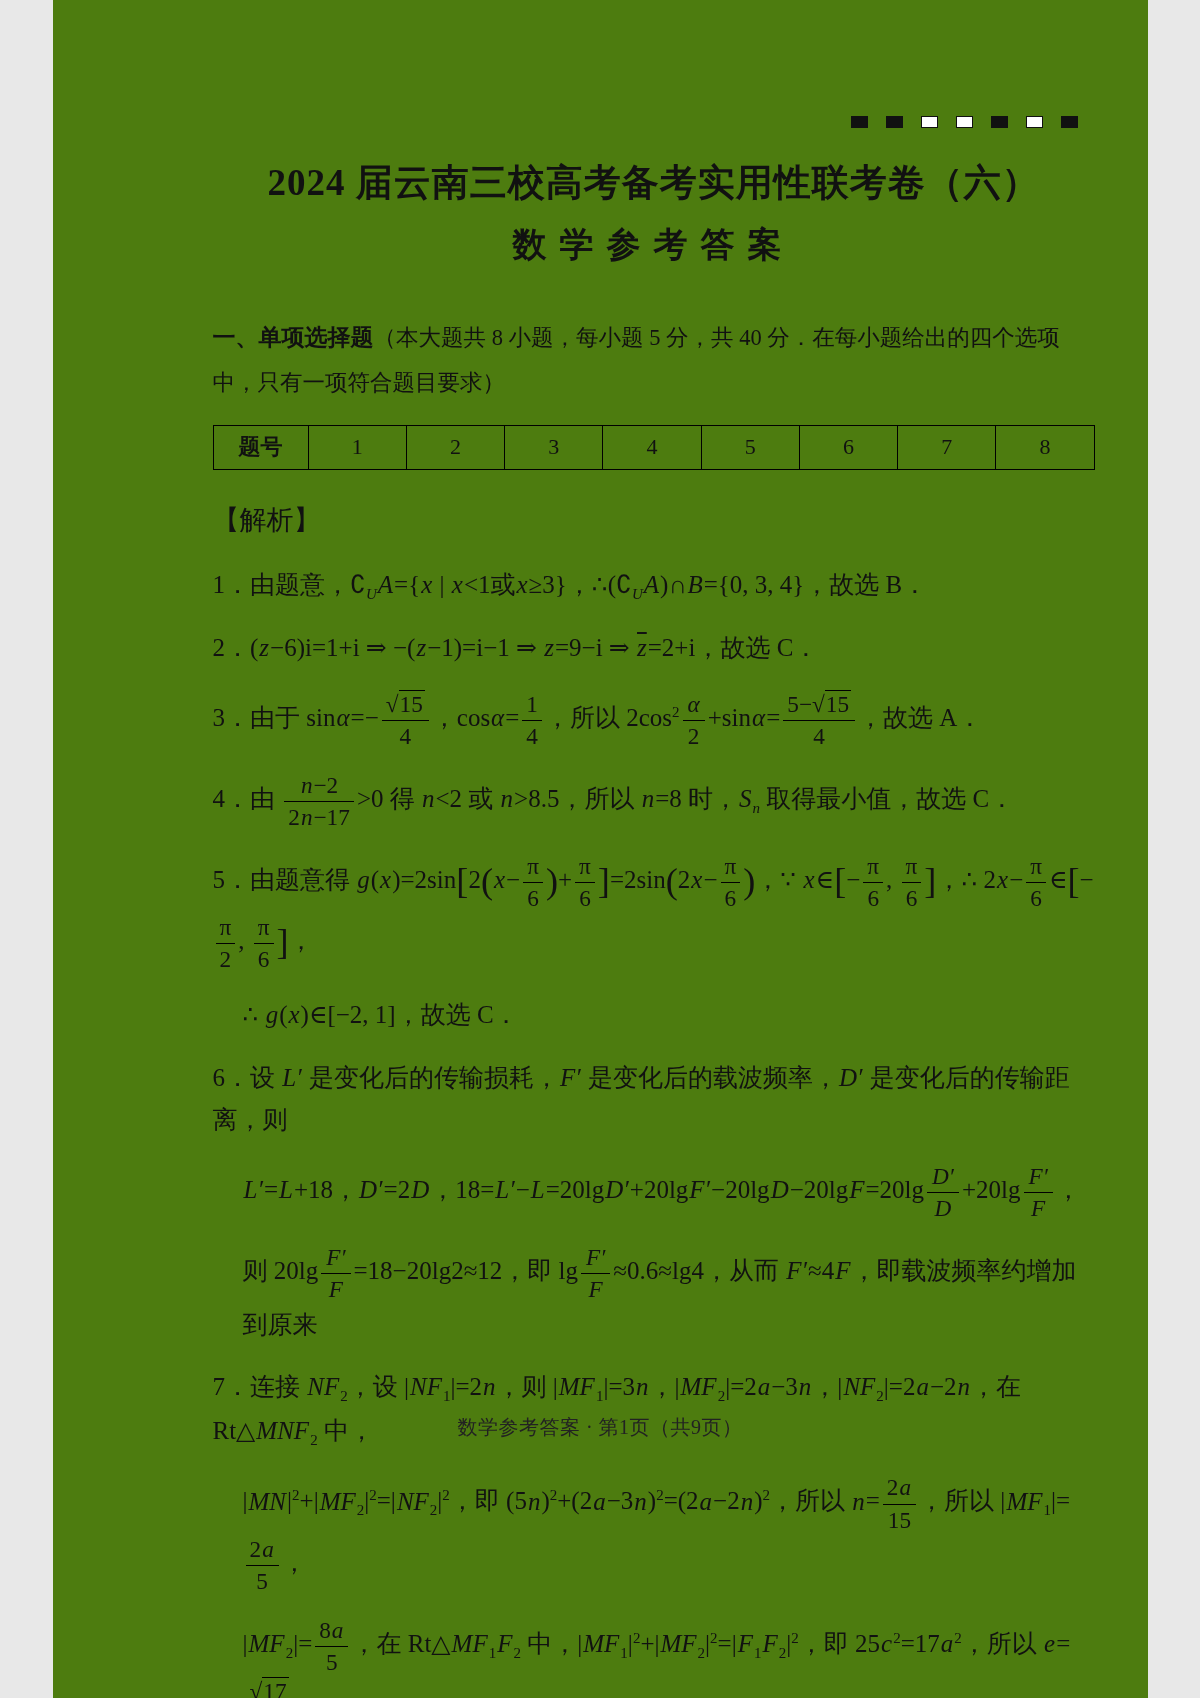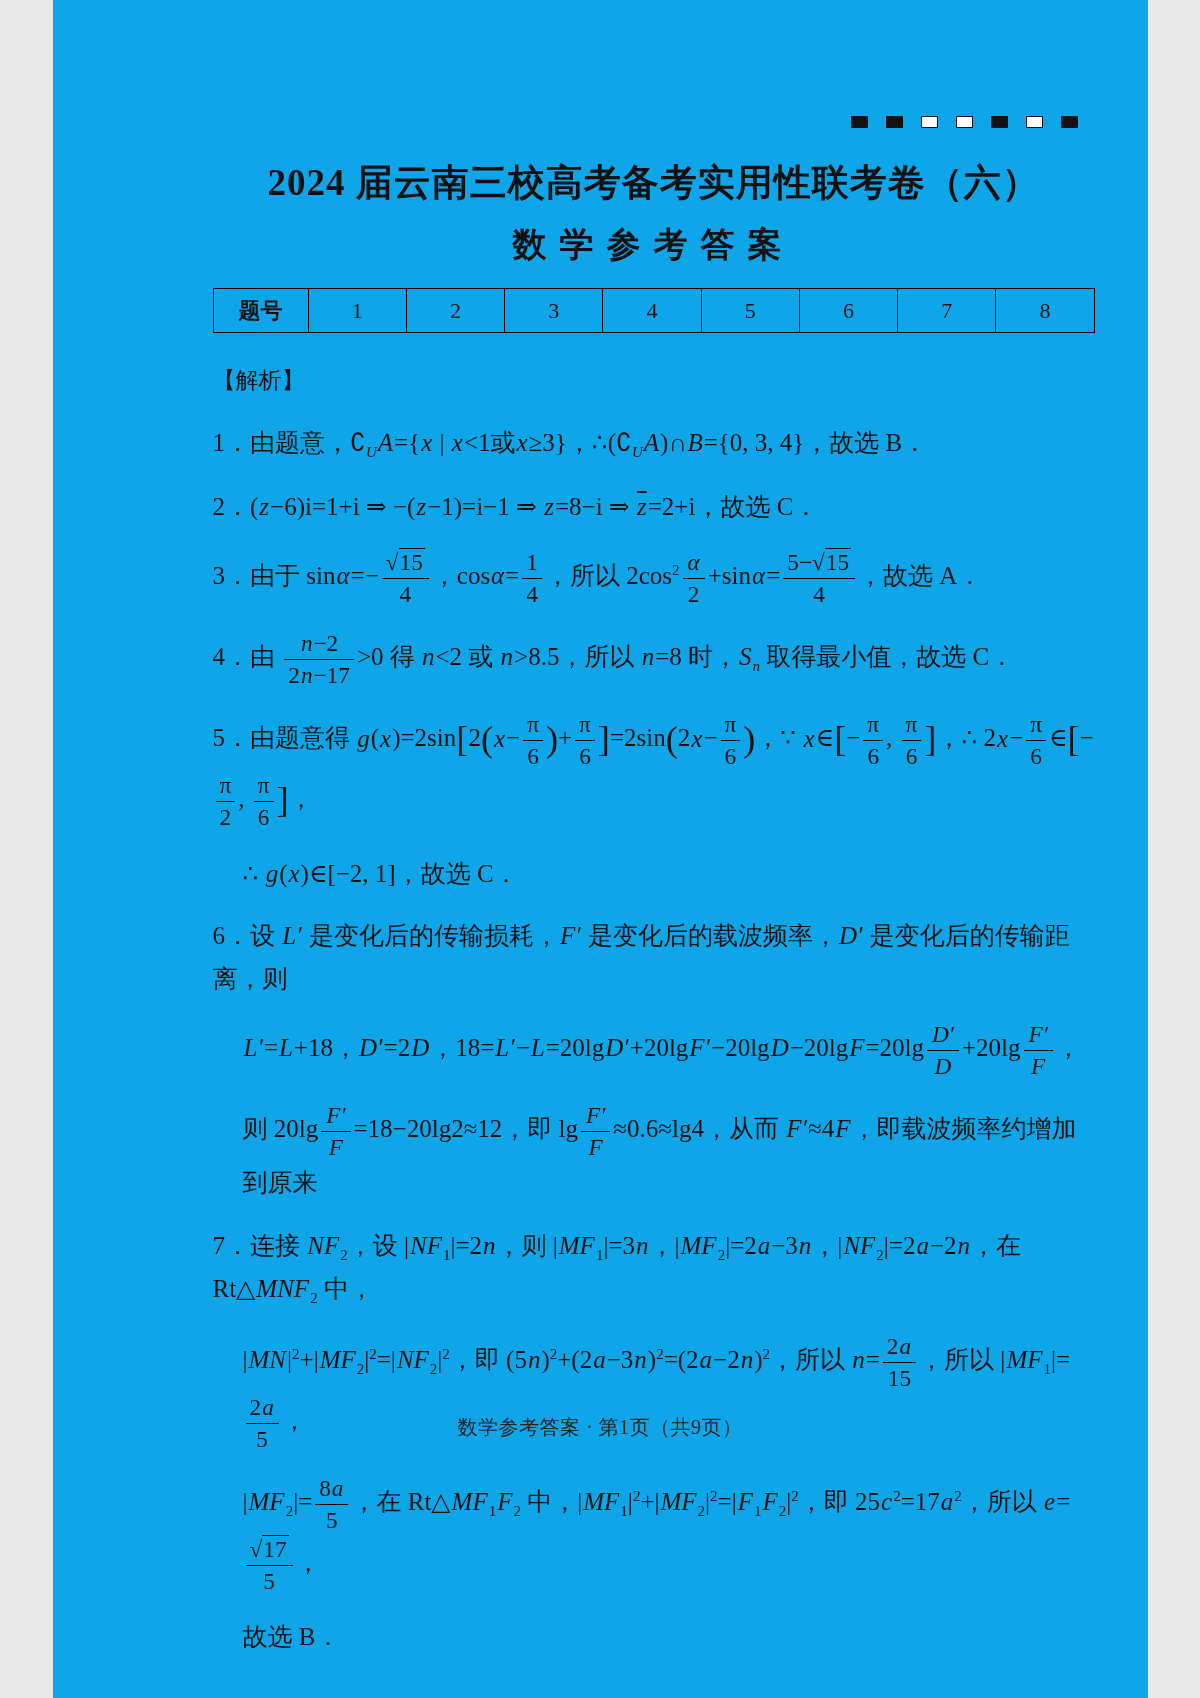--- a/index.html
+++ b/index.html
@@ -1,29 +1,29 @@
 <!DOCTYPE html>
 <html><head>
 <meta charset="utf-8">
 <style>
   html,body{margin:0;padding:0;background:#e8e8e8;}
-  .page{position:relative;width:1095px;height:1698px;margin:0 auto;background:#0ea5e9;
+  .page{position:relative;width:1095px;height:1698px;margin:0 auto;background:#4d7c0f;
         font-family:"Liberation Serif","DejaVu Serif","DejaVu Sans",serif;color:#111;overflow:hidden;}
   .corner-marks{position:absolute;top:116px;left:798px;display:flex;gap:18px;}
   .mark{width:17px;height:12px;background:#111;border:1.5px solid #111;box-sizing:border-box;}
   .mark.empty{background:#fff;}
   .content{position:absolute;left:160px;top:0;width:882px;padding-top:158px;}
   .title{margin:0;font-size:37px;font-weight:700;text-align:center;letter-spacing:1px;white-space:nowrap;}
   .subtitle{margin:14px 0 0;font-size:34px;font-weight:700;text-align:center;letter-spacing:13px;}
   .section-heading{margin:48px 0 0;font-size:22.5px;line-height:1.95;}
   .section-heading .bold{font-weight:700;font-size:23px;}
   .answer-table{margin-top:20px;width:100%;border-collapse:collapse;border:1.8px solid #000;table-layout:fixed;}
   .answer-table td{border:1.2px solid #000;height:41px;text-align:center;vertical-align:middle;font-size:22px;}
   .answer-table td.hdr{width:92px;font-weight:bold;}
-  .analysis{margin:32px 0 0;font-size:23px;}
+  .analysis{margin:32px 0 0;font-size:27px;}
   .solutions{margin-top:26px;font-size:25px;}
   .sol-line{margin-bottom:20px;line-height:1.7;}
   .sol-line.indent{padding-left:30px;}
   .tok-m{font-style:italic;padding:0 1px;}
   .frac{display:inline-block;text-align:center;vertical-align:middle;margin:0 3px;line-height:1.25;font-size:0.93em;}
   .frac .num{display:block;padding:0 4px 1px;border-bottom:1.5px solid #000;}
   .frac .den{display:block;padding:1px 4px 0;}
   .sqrt{white-space:nowrap;}
   .sqrt .rsign{font-style:normal;}
   .sqrt .rbody{border-top:1.5px solid #000;padding:0 2px 0 1px;}
@@ -41,39 +41,40 @@
       <span class="mark filled"></span>
       <span class="mark empty"></span>
       <span class="mark empty"></span>
       <span class="mark filled"></span>
       <span class="mark empty"></span>
       <span class="mark filled"></span>
     </div>
   <div class="content">
     <h1 class="title">2024 届云南三校高考备考实用性联考卷（六）</h1>
     <h2 class="subtitle">数学参考答案</h2>
+    <p class="section-heading"><span class="bold">一、单项选择题</span><span>（本大题共 8 小题，每小题 5 分，共 40 分．在每小题给出的四个选项中，只有一项符合题目要求）</span></p>
     <table class="answer-table">
       <tbody>
         <tr>
           <td class="hdr">题号</td>
         <td>1</td>
             <td>2</td>
             <td>3</td>
             <td>4</td>
             <td>5</td>
             <td>6</td>
             <td>7</td>
             <td>8</td>
           </tr>
       </tbody>
     </table>
     <p class="analysis">【解析】</p>
     <div class="solutions">
         <div class="sol-line"><span class="tok-t">1．由题意，∁</span><sub style="font-style: italic;">U</sub><span class="tok-m">A</span><span class="tok-t">={</span><span class="tok-m">x</span><span class="tok-t"> | </span><span class="tok-m">x</span><span class="tok-t">&lt;1或</span><span class="tok-m">x</span><span class="tok-t">≥3}，∴(∁</span><sub style="font-style: italic;">U</sub><span class="tok-m">A</span><span class="tok-t">)∩</span><span class="tok-m">B</span><span class="tok-t">={0, 3, 4}，故选 B．</span></div>
-        <div class="sol-line"><span class="tok-t">2．(</span><span class="tok-m">z</span><span class="tok-t">−6)i=1+i ⇒ −(</span><span class="tok-m">z</span><span class="tok-t">−1)=i−1 ⇒ </span><span class="tok-m">z</span><span class="tok-t">=8−i ⇒ </span><span class="bar">z</span><span class="tok-t">=2+i，故选 C．</span></div>
+        <div class="sol-line"><span class="tok-t">2．(</span><span class="tok-m">z</span><span class="tok-t">−6)i=1+i ⇒ −(</span><span class="tok-m">z</span><span class="tok-t">−1)=i−1 ⇒ </span><span class="tok-m">z</span><span class="tok-t">=9−i ⇒ </span><span class="bar">z</span><span class="tok-t">=2+i，故选 C．</span></div>
         <div class="sol-line"><span class="tok-t">3．由于 sin</span><span class="tok-m">α</span><span class="tok-t">=−</span><span class="frac"><span class="num"><span class="sqrt"><span class="rsign">√</span><span class="rbody">15</span></span></span><span class="den"><span class="tok-t">4</span></span></span><span class="tok-t">，cos</span><span class="tok-m">α</span><span class="tok-t">=</span><span class="frac"><span class="num"><span class="tok-t">1</span></span><span class="den"><span class="tok-t">4</span></span></span><span class="tok-t">，所以 2cos</span><sup>2</sup><span class="frac"><span class="num"><span class="tok-m">α</span></span><span class="den"><span class="tok-t">2</span></span></span><span class="tok-t">+sin</span><span class="tok-m">α</span><span class="tok-t">=</span><span class="frac"><span class="num"><span class="tok-t">5−</span><span class="sqrt"><span class="rsign">√</span><span class="rbody">15</span></span></span><span class="den"><span class="tok-t">4</span></span></span><span class="tok-t">，故选 A．</span></div>
         <div class="sol-line"><span class="tok-t">4．由 </span><span class="frac"><span class="num"><span class="tok-m">n</span><span class="tok-t">−2</span></span><span class="den"><span class="tok-t">2</span><span class="tok-m">n</span><span class="tok-t">−17</span></span></span><span class="tok-t">&gt;0 得 </span><span class="tok-m">n</span><span class="tok-t">&lt;2 或 </span><span class="tok-m">n</span><span class="tok-t">&gt;8.5，所以 </span><span class="tok-m">n</span><span class="tok-t">=8 时，</span><span class="tok-m">S</span><sub style="font-style: italic;">n</sub><span class="tok-t"> 取得最小值，故选 C．</span></div>
         <div class="sol-line"><span class="tok-t">5．由题意得 </span><span class="tok-m">g</span><span class="tok-t">(</span><span class="tok-m">x</span><span class="tok-t">)=2sin</span><span class="big">[</span><span class="tok-t">2</span><span class="big">(</span><span class="tok-m">x</span><span class="tok-t">−</span><span class="frac"><span class="num"><span class="tok-t">π</span></span><span class="den"><span class="tok-t">6</span></span></span><span class="big">)</span><span class="tok-t">+</span><span class="frac"><span class="num"><span class="tok-t">π</span></span><span class="den"><span class="tok-t">6</span></span></span><span class="big">]</span><span class="tok-t">=2sin</span><span class="big">(</span><span class="tok-t">2</span><span class="tok-m">x</span><span class="tok-t">−</span><span class="frac"><span class="num"><span class="tok-t">π</span></span><span class="den"><span class="tok-t">6</span></span></span><span class="big">)</span><span class="tok-t">，∵ </span><span class="tok-m">x</span><span class="tok-t">∈</span><span class="big">[</span><span class="tok-t">−</span><span class="frac"><span class="num"><span class="tok-t">π</span></span><span class="den"><span class="tok-t">6</span></span></span><span class="tok-t">, </span><span class="frac"><span class="num"><span class="tok-t">π</span></span><span class="den"><span class="tok-t">6</span></span></span><span class="big">]</span><span class="tok-t">，∴ 2</span><span class="tok-m">x</span><span class="tok-t">−</span><span class="frac"><span class="num"><span class="tok-t">π</span></span><span class="den"><span class="tok-t">6</span></span></span><span class="tok-t">∈</span><span class="big">[</span><span class="tok-t">−</span><span class="frac"><span class="num"><span class="tok-t">π</span></span><span class="den"><span class="tok-t">2</span></span></span><span class="tok-t">, </span><span class="frac"><span class="num"><span class="tok-t">π</span></span><span class="den"><span class="tok-t">6</span></span></span><span class="big">]</span><span class="tok-t">，</span></div>
         <div class="sol-line indent"><span class="tok-t">∴ </span><span class="tok-m">g</span><span class="tok-t">(</span><span class="tok-m">x</span><span class="tok-t">)∈[−2, 1]，故选 C．</span></div>
         <div class="sol-line"><span class="tok-t">6．设 </span><span class="tok-m">L′</span><span class="tok-t"> 是变化后的传输损耗，</span><span class="tok-m">F′</span><span class="tok-t"> 是变化后的载波频率，</span><span class="tok-m">D′</span><span class="tok-t"> 是变化后的传输距离，则</span></div>
         <div class="sol-line indent"><span class="tok-m">L′</span><span class="tok-t">=</span><span class="tok-m">L</span><span class="tok-t">+18，</span><span class="tok-m">D′</span><span class="tok-t">=2</span><span class="tok-m">D</span><span class="tok-t">，18=</span><span class="tok-m">L′</span><span class="tok-t">−</span><span class="tok-m">L</span><span class="tok-t">=20lg</span><span class="tok-m">D′</span><span class="tok-t">+20lg</span><span class="tok-m">F′</span><span class="tok-t">−20lg</span><span class="tok-m">D</span><span class="tok-t">−20lg</span><span class="tok-m">F</span><span class="tok-t">=20lg</span><span class="frac"><span class="num"><span class="tok-m">D′</span></span><span class="den"><span class="tok-m">D</span></span></span><span class="tok-t">+20lg</span><span class="frac"><span class="num"><span class="tok-m">F′</span></span><span class="den"><span class="tok-m">F</span></span></span><span class="tok-t">，</span></div>
         <div class="sol-line indent"><span class="tok-t">则 20lg</span><span class="frac"><span class="num"><span class="tok-m">F′</span></span><span class="den"><span class="tok-m">F</span></span></span><span class="tok-t">=18−20lg2≈12，即 lg</span><span class="frac"><span class="num"><span class="tok-m">F′</span></span><span class="den"><span class="tok-m">F</span></span></span><span class="tok-t">≈0.6≈lg4，从而 </span><span class="tok-m">F′</span><span class="tok-t">≈4</span><span class="tok-m">F</span><span class="tok-t">，即载波频率约增加到原来</span></div>
         <div class="sol-line"><span class="tok-t">7．连接 </span><span class="tok-m">NF</span><sub>2</sub><span class="tok-t">，设 |</span><span class="tok-m">NF</span><sub>1</sub><span class="tok-t">|=2</span><span class="tok-m">n</span><span class="tok-t">，则 |</span><span class="tok-m">MF</span><sub>1</sub><span class="tok-t">|=3</span><span class="tok-m">n</span><span class="tok-t">，|</span><span class="tok-m">MF</span><sub>2</sub><span class="tok-t">|=2</span><span class="tok-m">a</span><span class="tok-t">−3</span><span class="tok-m">n</span><span class="tok-t">，|</span><span class="tok-m">NF</span><sub>2</sub><span class="tok-t">|=2</span><span class="tok-m">a</span><span class="tok-t">−2</span><span class="tok-m">n</span><span class="tok-t">，在 Rt△</span><span class="tok-m">MNF</span><sub>2</sub><span class="tok-t"> 中，</span></div>
         <div class="sol-line indent"><span class="tok-t">|</span><span class="tok-m">MN</span><span class="tok-t">|</span><sup>2</sup><span class="tok-t">+|</span><span class="tok-m">MF</span><sub>2</sub><span class="tok-t">|</span><sup>2</sup><span class="tok-t">=|</span><span class="tok-m">NF</span><sub>2</sub><span class="tok-t">|</span><sup>2</sup><span class="tok-t">，即 (5</span><span class="tok-m">n</span><span class="tok-t">)</span><sup>2</sup><span class="tok-t">+(2</span><span class="tok-m">a</span><span class="tok-t">−3</span><span class="tok-m">n</span><span class="tok-t">)</span><sup>2</sup><span class="tok-t">=(2</span><span class="tok-m">a</span><span class="tok-t">−2</span><span class="tok-m">n</span><span class="tok-t">)</span><sup>2</sup><span class="tok-t">，所以 </span><span class="tok-m">n</span><span class="tok-t">=</span><span class="frac"><span class="num"><span class="tok-t">2</span><span class="tok-m">a</span></span><span class="den"><span class="tok-t">15</span></span></span><span class="tok-t">，所以 |</span><span class="tok-m">MF</span><sub>1</sub><span class="tok-t">|=</span><span class="frac"><span class="num"><span class="tok-t">2</span><span class="tok-m">a</span></span><span class="den"><span class="tok-t">5</span></span></span><span class="tok-t">，</span></div>
         <div class="sol-line indent"><span class="tok-t">|</span><span class="tok-m">MF</span><sub>2</sub><span class="tok-t">|=</span><span class="frac"><span class="num"><span class="tok-t">8</span><span class="tok-m">a</span></span><span class="den"><span class="tok-t">5</span></span></span><span class="tok-t">，在 Rt△</span><span class="tok-m">MF</span><sub>1</sub><span class="tok-m">F</span><sub>2</sub><span class="tok-t"> 中，|</span><span class="tok-m">MF</span><sub>1</sub><span class="tok-t">|</span><sup>2</sup><span class="tok-t">+|</span><span class="tok-m">MF</span><sub>2</sub><span class="tok-t">|</span><sup>2</sup><span class="tok-t">=|</span><span class="tok-m">F</span><sub>1</sub><span class="tok-m">F</span><sub>2</sub><span class="tok-t">|</span><sup>2</sup><span class="tok-t">，即 25</span><span class="tok-m">c</span><sup>2</sup><span class="tok-t">=17</span><span class="tok-m">a</span><sup>2</sup><span class="tok-t">，所以 </span><span class="tok-m">e</span><span class="tok-t">=</span><span class="frac"><span class="num"><span class="sqrt"><span class="rsign">√</span><span class="rbody">17</span></span></span><span class="den"><span class="tok-t">5</span></span></span><span class="tok-t">，</span></div>

